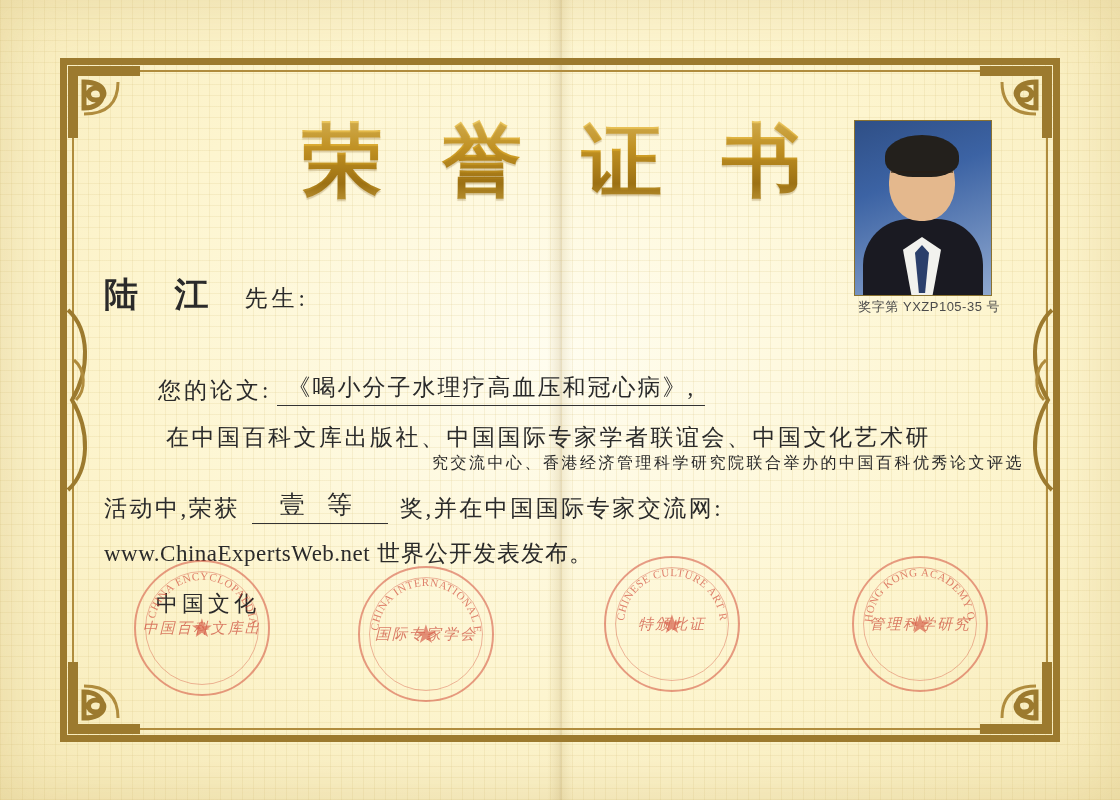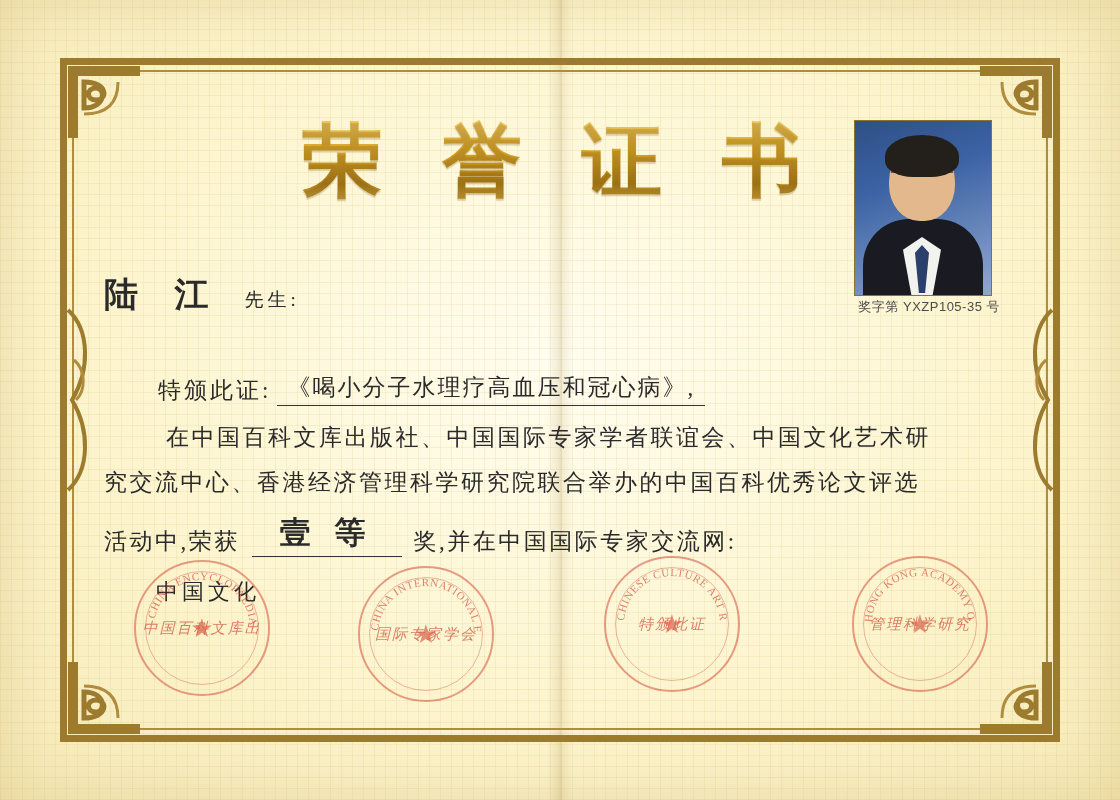--- a/index.html
+++ b/index.html
@@ -105,33 +105,33 @@
   .body-text{
     position:absolute;left:104px;top:272px;right:96px;
     color:#2a2a2a;
   }
   .line{white-space:nowrap;}
   .l-name{
     font-size:32px;font-weight:700;letter-spacing:10px;margin-left:0;
     display:flex;align-items:baseline;gap:22px;
   }
   .l-name .nm{font-size:34px;font-weight:700;letter-spacing:14px;}
-  .l-name .suffix{font-size:19px;font-weight:400;letter-spacing:4px;}
+  .l-name .suffix{font-size:23px;font-weight:400;letter-spacing:4px;}
   .l2{margin-top:18px;font-size:23px;letter-spacing:2px;padding-left:54px;display:flex;align-items:flex-end;gap:6px;}
   .l2 .lbl{letter-spacing:3px;}
   .ul{
     border-bottom:1.5px solid #333;
     padding:0 10px 2px 10px;
     letter-spacing:2px;
     margin-top:36px;
   }
   .l3{margin-top:16px;font-size:23px;letter-spacing:2.5px;padding-left:62px;}
-  .l4{margin-top:14px;font-size:23px;letter-spacing:2.5px;padding-left:0px;}
+  .l4{font-size:16px;letter-spacing:2.5px;padding-left:0px;text-align:right;}
   .l5{margin-top:14px;font-size:23px;letter-spacing:2.5px;padding-left:0px;display:flex;align-items:flex-end;gap:12px;}
-  .l5 .prize{font-size:31px;font-weight:700;letter-spacing:8px;padding:0 28px 2px 28px;border-bottom:1.5px solid #333;}
+  .l5 .prize{font-size:25px;font-weight:400;letter-spacing:8px;padding:0 28px 2px 28px;border-bottom:1.5px solid #333;}
   .l6{margin-top:14px;font-size:23px;letter-spacing:1px;padding-left:0;}
   .url{font-family:"Liberation Serif", serif;letter-spacing:.5px;}
   .l7{margin-top:20px;font-size:22px;letter-spacing:4px;padding-left:52px;}
 
   .footer{
     position:absolute;left:0;right:0;top:616px;text-align:center;
     font-size:19px;color:#2a2a2a;letter-spacing:1px;
   }
   .footer .orgs{display:block;}
   .footer .date{display:block;margin-top:22px;letter-spacing:3px;}
@@ -230,33 +230,37 @@
   <div class="serial">奖字第 YXZP105-35 号</div>
 
   <div class="body-text">
 
     <div class="line l-name">
       <span class="nm">陆 江</span>
       <span class="suffix">先生:</span>
     </div>
 
     <div class="line l2">
-      <span class="lbl">特颁此证:</span>
+      <span class="lbl">您的论文:</span>
       <span class="ul">《喝小分子水理疗高血压和冠心病》,</span>
     </div>
 
     <div class="line l3">在中国百科文库出版社、中国国际专家学者联谊会、中国文化艺术研</div>
     <div class="line l4">究交流中心、香港经济管理科学研究院联合举办的中国百科优秀论文评选</div>
 
     <div class="line l5">
       <span>活动中,荣获</span>
       <span class="prize">壹 等</span>
       <span>奖,并在中国国际专家交流网:</span>
     </div>
 
+    <div class="line l6">
+      <span class="url">www.ChinaExpertsWeb.net</span>
+      <span>世界公开发表发布。</span>
+    </div>
 
     <div class="line l7">中国文化</div>
   </div>
 
 
   <div class="seal seal1">
     <div class="ring"></div>
     <svg width="132" height="132" viewBox="0 0 132 132">
       <defs>
           <path id="p1" d="M18,66 a48,48 0 1,1 96,0"></path>

